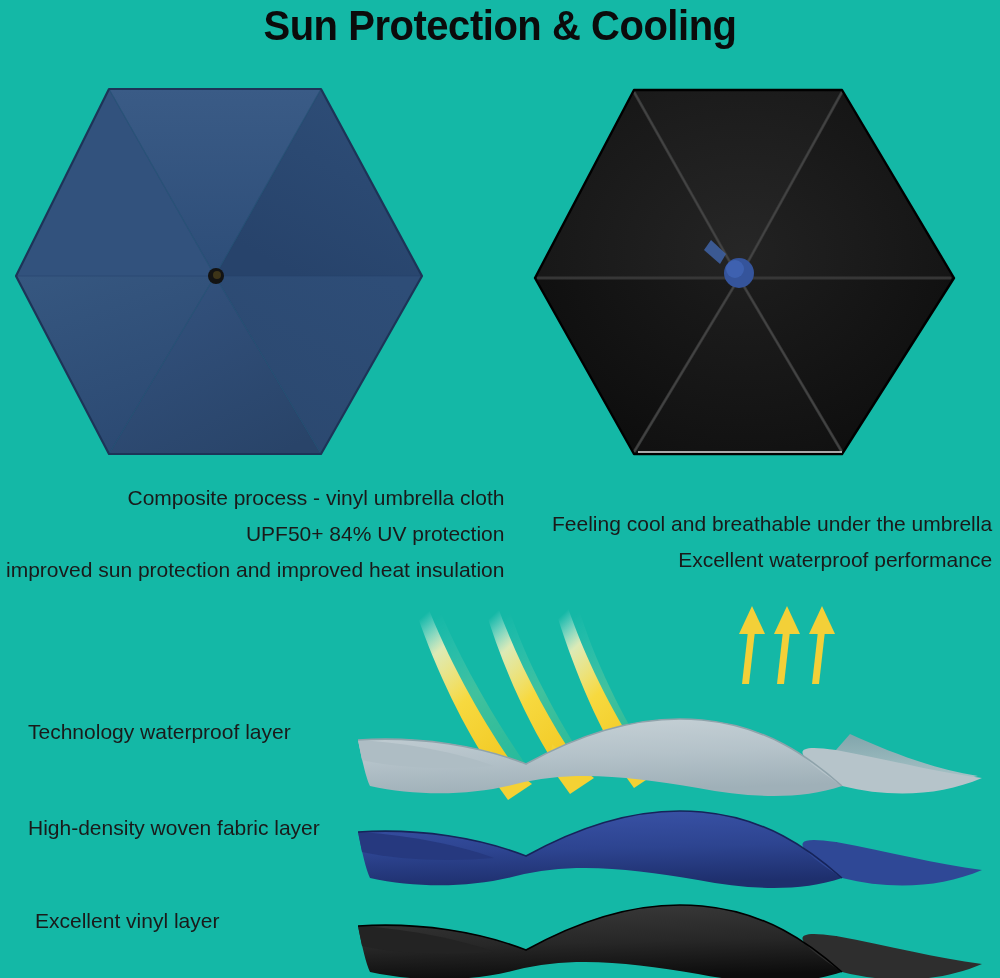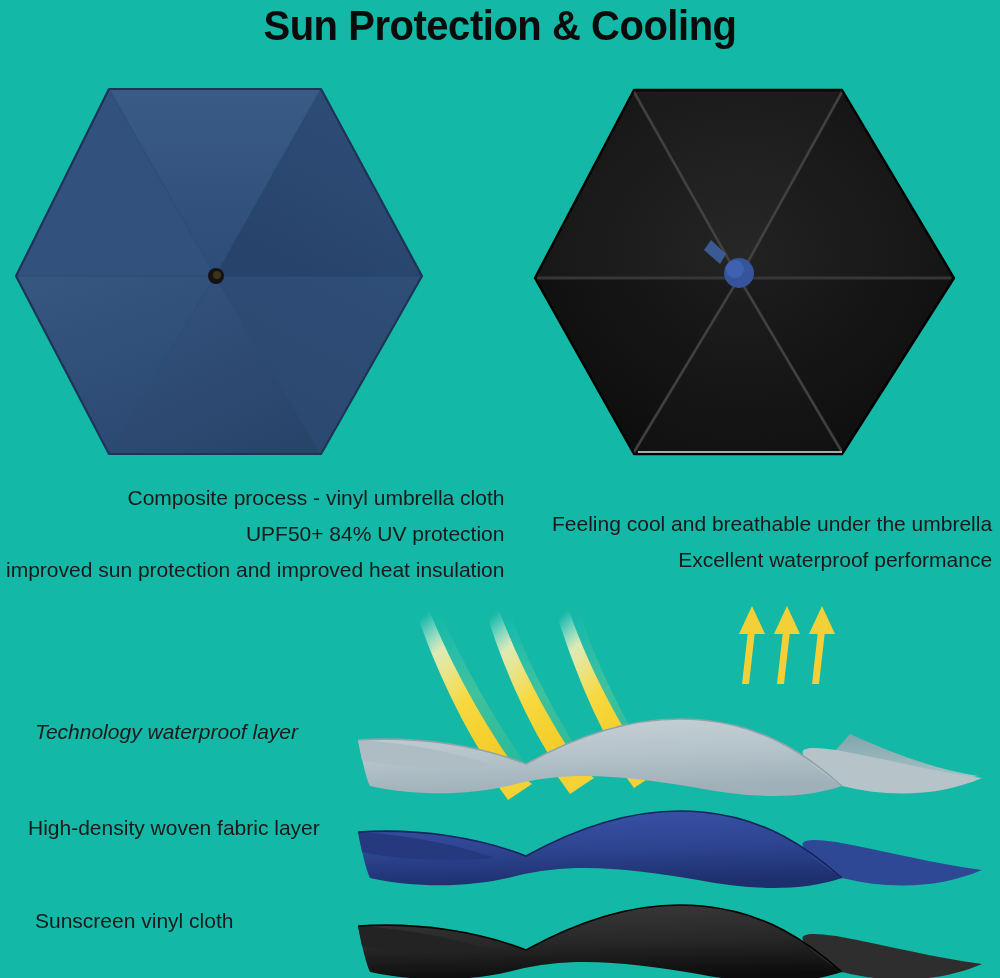--- a/index.html
+++ b/index.html
@@ -177,25 +177,25 @@
     <span class="feature-line">Composite process - vinyl umbrella cloth</span>
     <span class="feature-line">UPF50+ 84% UV protection</span>
     <span class="feature-line">improved sun protection and improved heat insulation</span>
   </div>
 
   <div class="feature-block" style="left:552px; top:480px;margin-top:26px;">
     <span class="feature-line">Feeling cool and breathable under the umbrella</span>
     <span class="feature-line">Excellent waterproof performance</span>
   </div>
 
-  <div class="layer-label" style="left:35px; top:719px;font-style:italic;">Technology waterproof layer</div>
+  <div class="layer-label" style="left:28px; top:719px;">Technology waterproof layer</div>
 
   <div class="layer-label" style="left:28px; top:815px;">High-density woven fabric layer</div>
 
-  <div class="layer-label" style="left:35px; top:908px;">Sunscreen vinyl cloth</div>
+  <div class="layer-label" style="left:35px; top:908px;">Excellent vinyl layer</div>
 
   <svg id="layer-svg" width="670" height="378" viewBox="0 0 670 378">
     <defs>
 
       <linearGradient id="beamGrad" x1="0.25" y1="0" x2="0.75" y2="1">
         <stop offset="0" stop-color="#ffffff" stop-opacity="0"></stop>
         <stop offset="0.22" stop-color="#fdf2b8" stop-opacity="0.85"></stop>
         <stop offset="0.55" stop-color="#f7d93f"></stop>
         <stop offset="1" stop-color="#f2c923"></stop>
       </linearGradient>

